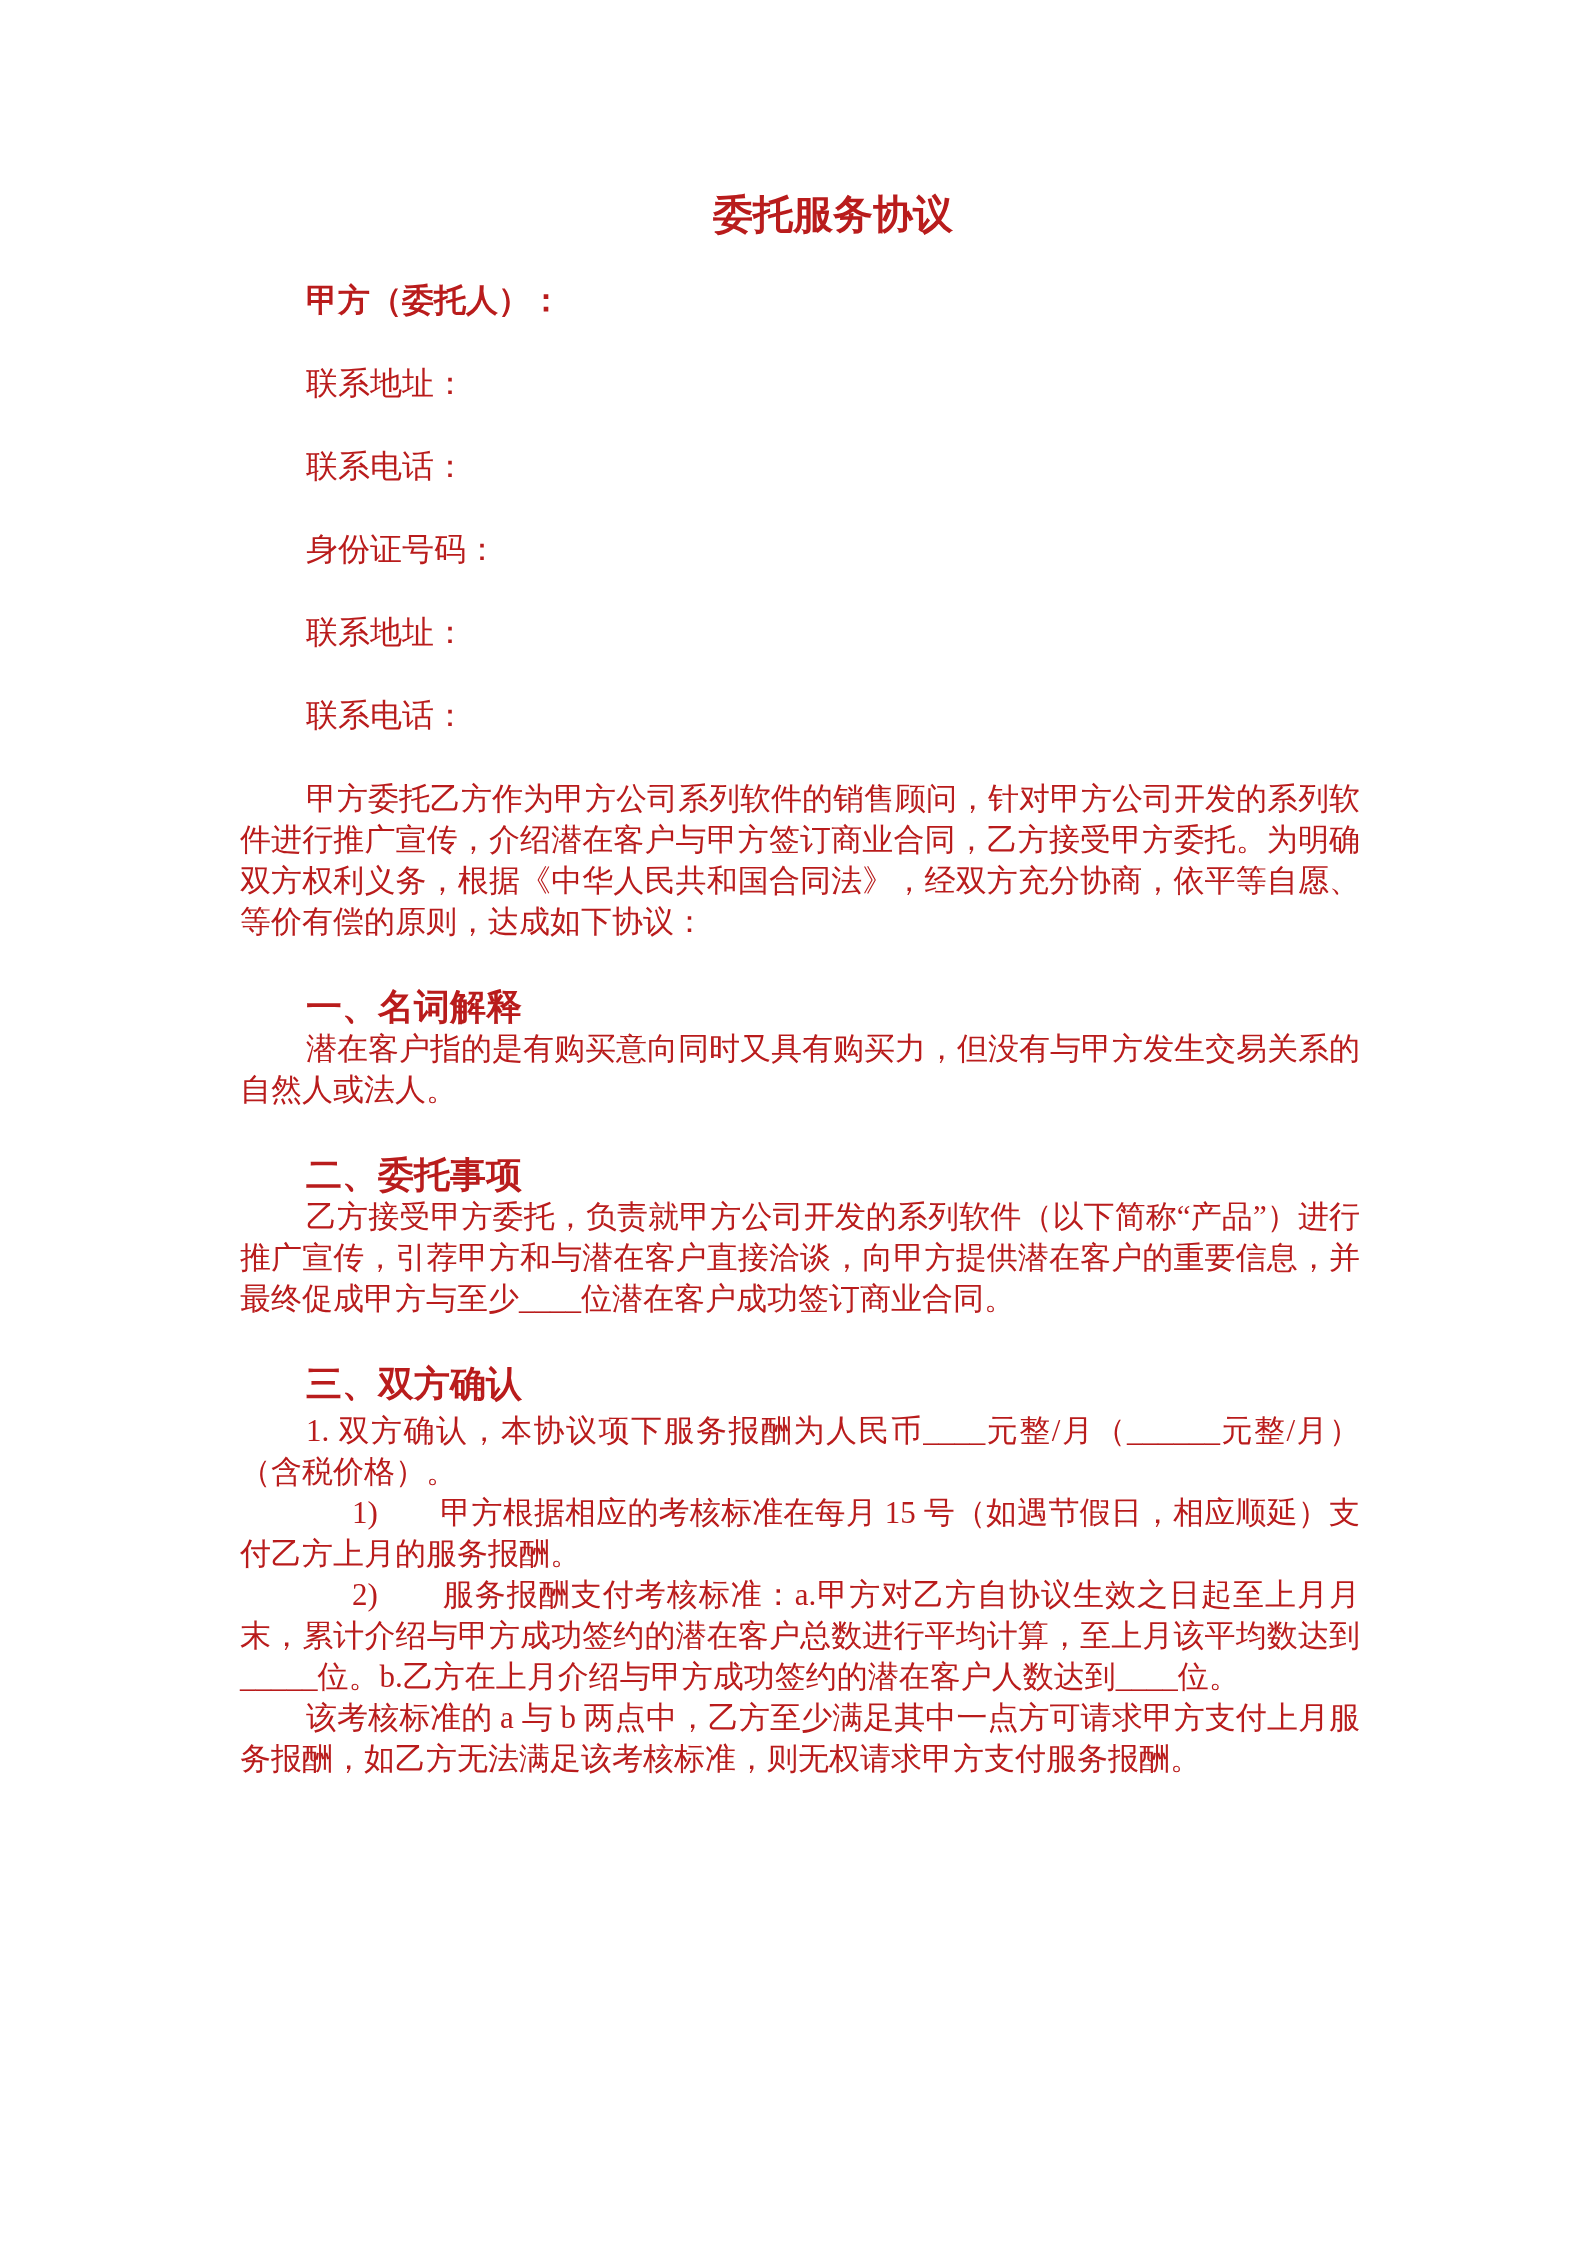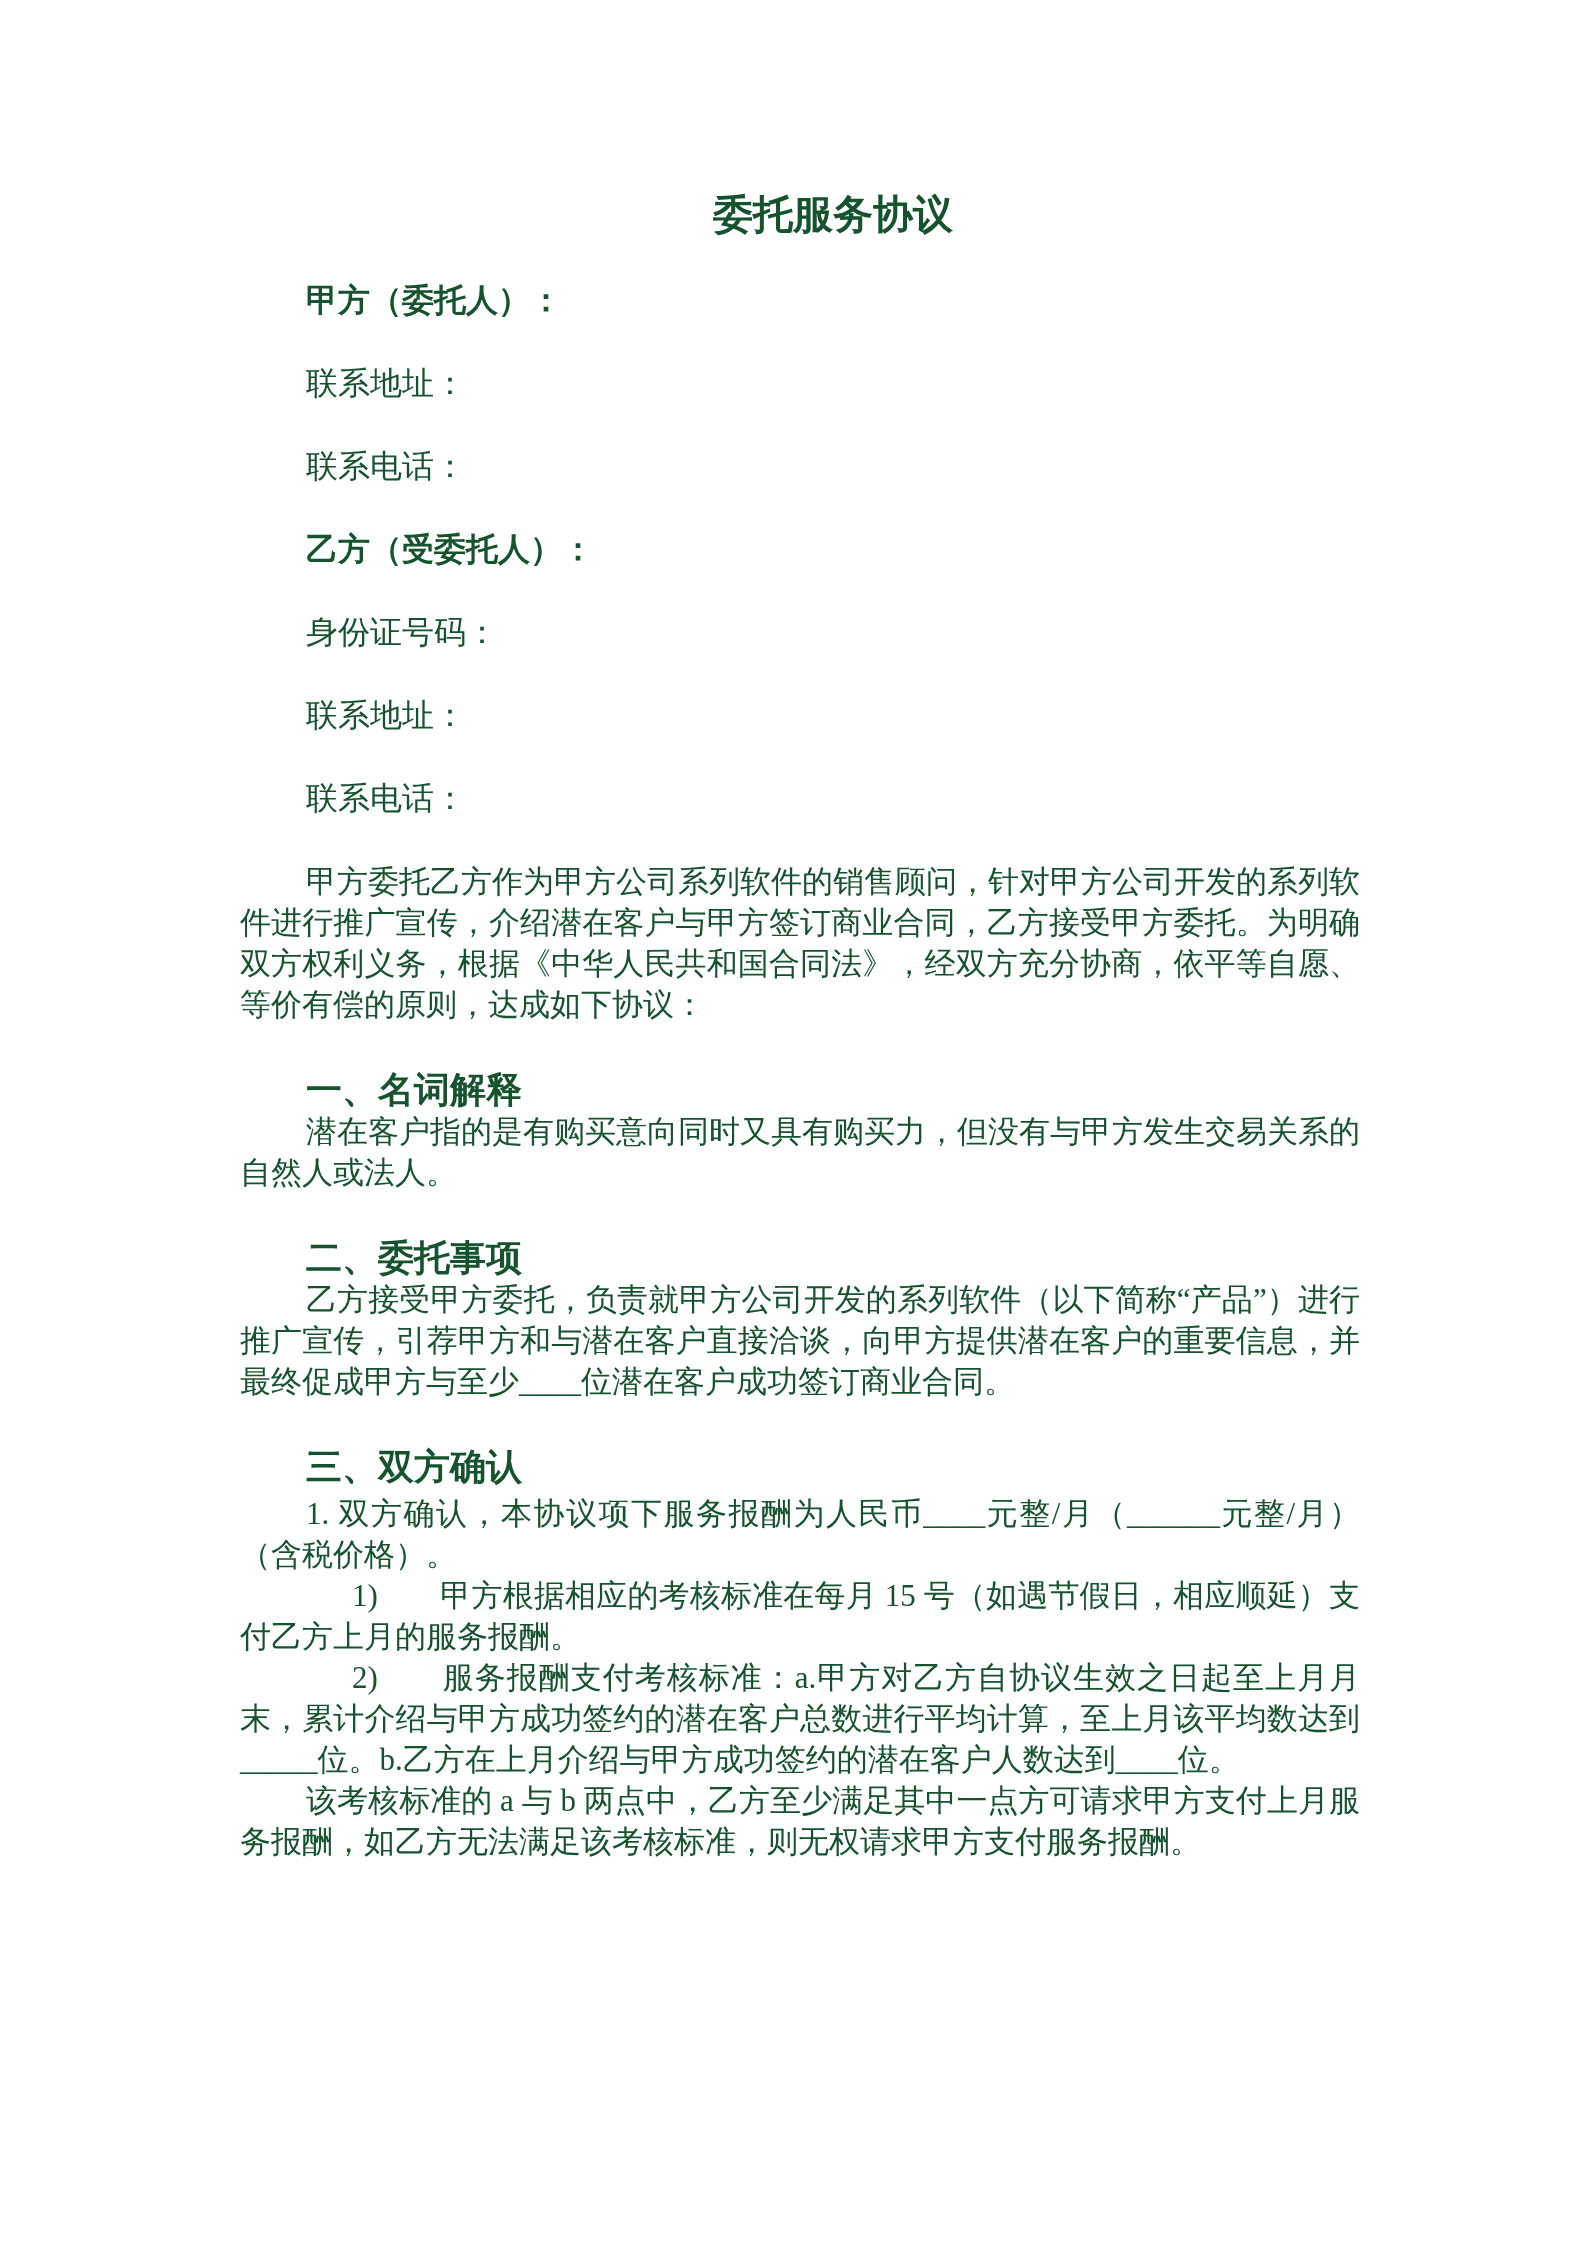--- a/index.html
+++ b/index.html
@@ -2,21 +2,21 @@
 <html lang="zh"><head>
 <meta charset="utf-8">
 <style>
   html,body{margin:0;padding:0;background:#ffffff;}
   .page{
     position:relative;
     width:1586px;
     height:2244px;
     box-sizing:border-box;
     background:#ffffff;
-    color:#14532d;
+    color:#b91c1c;
     font-family:"Liberation Serif","DejaVu Serif",serif;
     padding:190px 226px 0 240px;
     overflow:hidden;
   }
   .title{
     font-size:40px;
     line-height:50px;
     font-weight:700;
     text-align:center;
     text-indent:66px;
@@ -51,21 +51,20 @@
 </head>
 <body>
 
 <div class="page">
 
   <h1 class="title">委托服务协议</h1>
 
   <p class="field bold">甲方（委托人）：</p>
   <p class="field">联系地址：</p>
   <p class="field">联系电话：</p>
-  <p class="field bold">乙方（受委托人）：</p>
   <p class="field">身份证号码：</p>
   <p class="field">联系地址：</p>
   <p class="field">联系电话：</p>
 
   <p class="body intro">甲方委托乙方作为甲方公司系列软件的销售顾问，针对甲方公司开发的系列软件进行推广宣传，介绍潜在客户与甲方签订商业合同，乙方接受甲方委托。为明确双方权利义务，根据《中华人民共和国合同法》，经双方充分协商，依平等自愿、等价有偿的原则，达成如下协议：</p>
 
   <h2 class="sec">一、名词解释</h2>
   <p class="body">潜在客户指的是有购买意向同时又具有购买力，但没有与甲方发生交易关系的自然人或法人。</p>
 
   <h2 class="sec">二、委托事项</h2>

